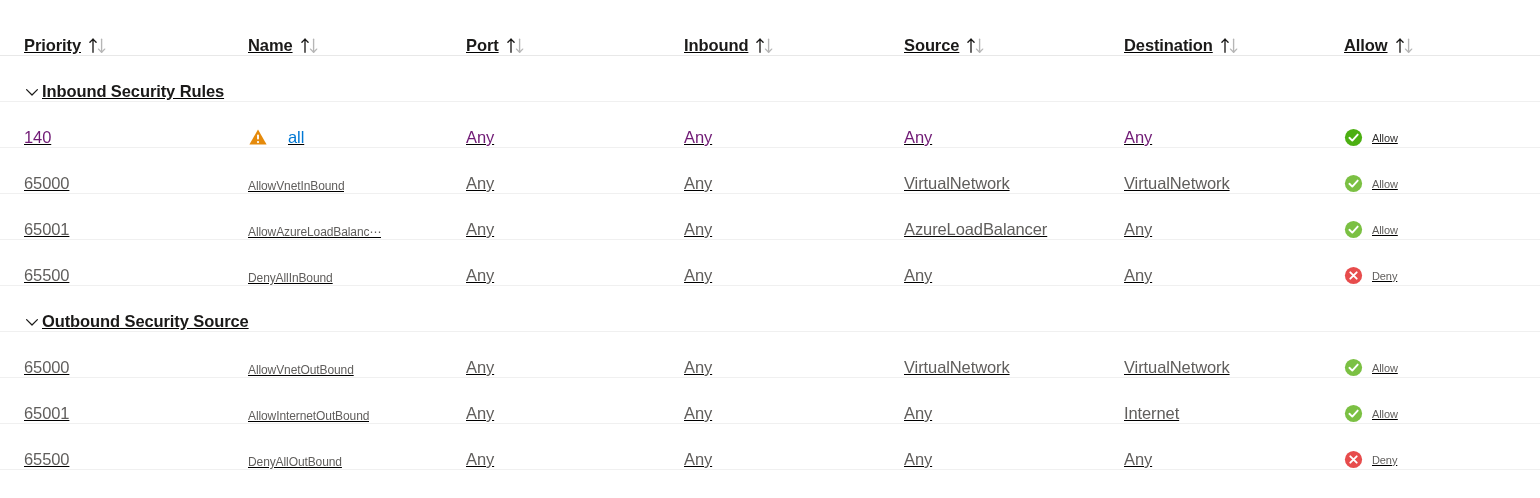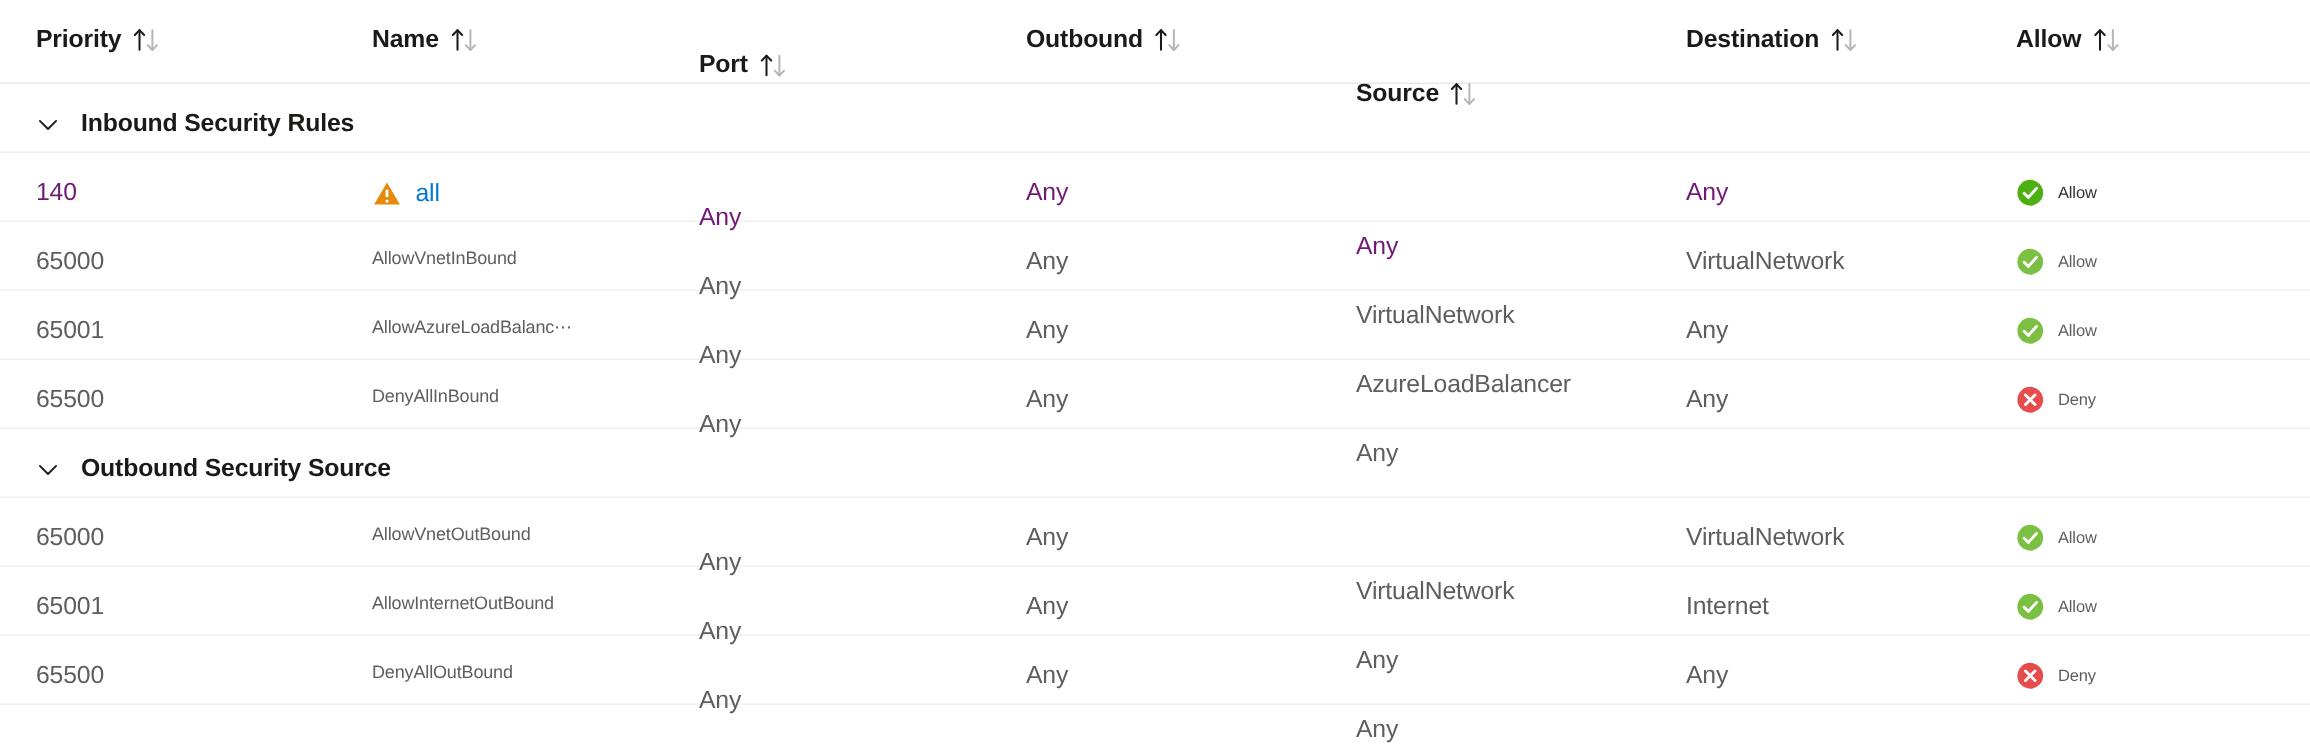--- a/index.html
+++ b/index.html
@@ -15,23 +15,24 @@
   .grid {
     width: 1540px;
     height: 498px;
     background: #ffffff;
     position: relative;
   }
 
   
   .row {
     display: flex;
-    align-items: flex-start;
+    align-items: flex-end;
     width: 100%;
     padding: 17px 0 0 24px;
+    text-decoration: underline;
   }
   .c-priority    { width: 224px; flex: 0 0 224px; }
   .c-name        { width: 218px; flex: 0 0 218px; }
   .c-port        { width: 218px; flex: 0 0 218px; margin-top: 17px; }
   .c-protocol    { width: 220px; flex: 0 0 220px; }
   .c-source      { width: 220px; flex: 0 0 220px; margin-top: 36px; }
   .c-destination { width: 220px; flex: 0 0 220px; }
   .c-action      { width: 190px; flex: 0 0 190px; }
 
   
@@ -58,21 +59,21 @@
 
   
   .group-row {
     height: 46px;
     border-bottom: 1px solid #f0f0f0;
     cursor: pointer;
   }
   .group-inner {
     display: flex;
     align-items: center;
-    gap: 14px;
+    gap: 2px;
   }
   .chevron {
     display: inline-flex;
     align-items: center;
     justify-content: center;
     width: 16px;
     height: 16px;
     flex: 0 0 16px;
   }
   .group-title {
@@ -95,21 +96,21 @@
     overflow: hidden;
     text-overflow: ellipsis;
     padding-right: 12px;
   }
   
   .data-row.muted .cell { color: #605e5c; }
 
   .name-cell {
     display: flex;
     align-items: center;
-    gap: 9px;
+    gap: 20px;
     min-width: 0;
   }
   .name-text {
     font-size: 12px;
     color: #323130;
     letter-spacing: -0.1px;
     white-space: nowrap;
     overflow: hidden;
     text-overflow: ellipsis;
   }
@@ -182,21 +183,21 @@
               <path d="M1.9 5.3 L5 2.1 L8.1 5.3"></path>
             </g>
             <g stroke="#b6b6b6" stroke-width="1.35" fill="none" stroke-linecap="round" stroke-linejoin="round">
               <path d="M13.6 2.2 L13.6 15.2"></path>
               <path d="M10.5 12.1 L13.6 15.3 L16.7 12.1"></path>
             </g>
           </svg>
         </span>
       </div>
       <div class="th c-protocol">
-        <span>Outbound</span>
+        <span>Inbound</span>
         <span class="sort-icon">
           <svg width="22" height="17" viewBox="0 0 22 17">
             <g stroke="#1b1a19" stroke-width="1.35" fill="none" stroke-linecap="round" stroke-linejoin="round">
               <path d="M5 15.2 L5 2.2"></path>
               <path d="M1.9 5.3 L5 2.1 L8.1 5.3"></path>
             </g>
             <g stroke="#b6b6b6" stroke-width="1.35" fill="none" stroke-linecap="round" stroke-linejoin="round">
               <path d="M13.6 2.2 L13.6 15.2"></path>
               <path d="M10.5 12.1 L13.6 15.3 L16.7 12.1"></path>
             </g>

